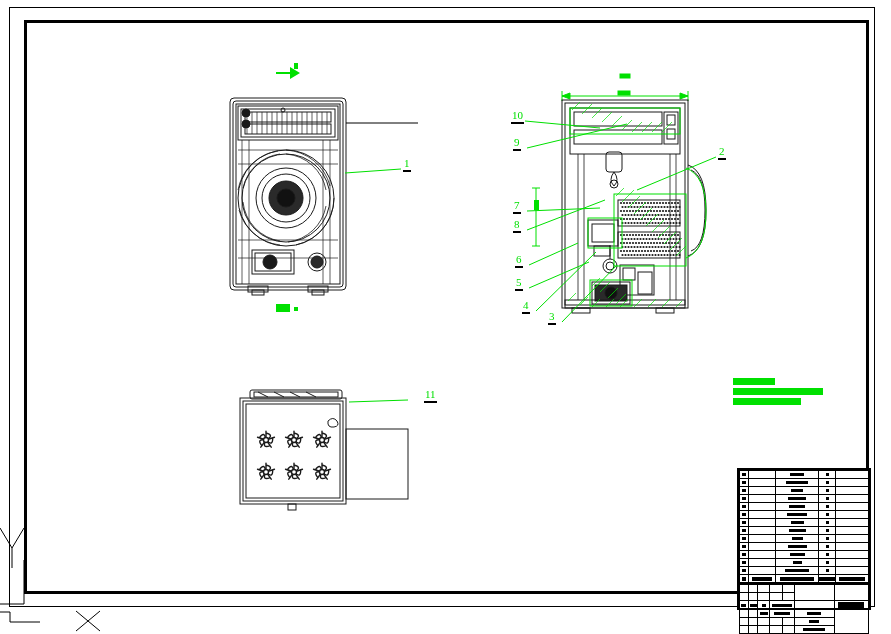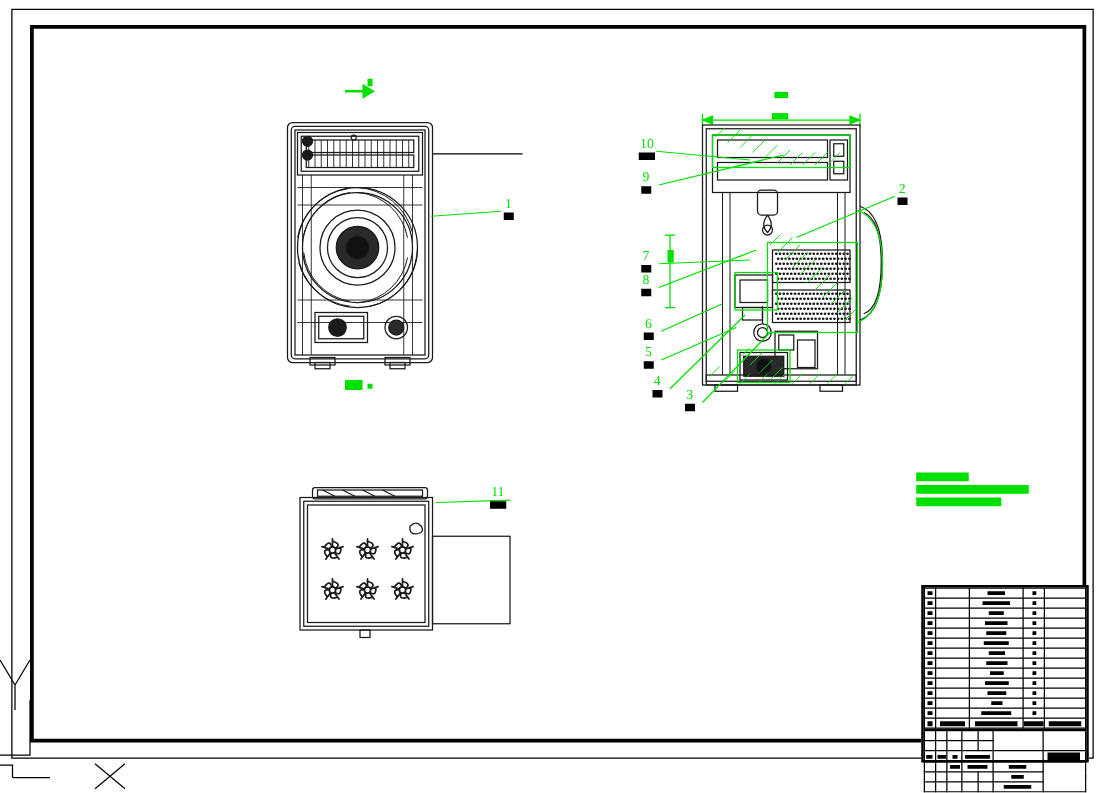--- a/index.html
+++ b/index.html
@@ -17,21 +17,21 @@
   
   .regmark{stroke:#000;stroke-width:1;fill:none;}
 
   
   .view{position:absolute;}
   .view svg{display:block;overflow:visible;}
 
   
   .callout{position:absolute;color:#00e000;font-size:11px;
            font-family:"Liberation Serif",serif;line-height:1;
-           border-bottom:6px solid #000000;padding:0 1px 1px 1px;text-align:center;}
+           border-bottom:2px solid #000000;padding:0 1px 1px 1px;text-align:center;}
 
   
   #notes{left:733px;top:378px;width:100px;}
   #notes .bar{background:#00e000;margin-bottom:3px;height:7px;}
 
   
   #titleblock{left:737px;top:468px;width:134px;height:142px;
               border:2px solid #000;box-sizing:border-box;background:#fff;}
   table.tb{border-collapse:collapse;width:100%;}
   table.tb td{border:1px solid #000;padding:0;height:7px;font-size:3px;
@@ -550,21 +550,21 @@
       <div class="callout" style="left: 403px; top: 158px;">1</div>
       <div class="callout" style="left: 718px; top: 146px;">2</div>
       <div class="callout" style="left: 548px; top: 311px;">3</div>
       <div class="callout" style="left: 522px; top: 300px;">4</div>
       <div class="callout" style="left: 515px; top: 277px;">5</div>
       <div class="callout" style="left: 515px; top: 254px;">6</div>
       <div class="callout" style="left: 513px; top: 200px;">7</div>
       <div class="callout" style="left: 513px; top: 219px;">8</div>
       <div class="callout" style="left: 513px; top: 137px;">9</div>
       <div class="callout" style="left: 511px; top: 110px;">10</div>
-      <div class="callout" style="left: 392px; top: 389px;">11</div>
+      <div class="callout" style="left: 424px; top: 389px;">11</div>
     </div>
 
   <div class="abs" id="notes">
     <div class="bar" style="width:42px"></div>
     <div class="bar" style="width:90px"></div>
     <div class="bar" style="width:68px"></div>
   </div>
 
   <div class="abs" id="titleblock">
     <table class="tb">

